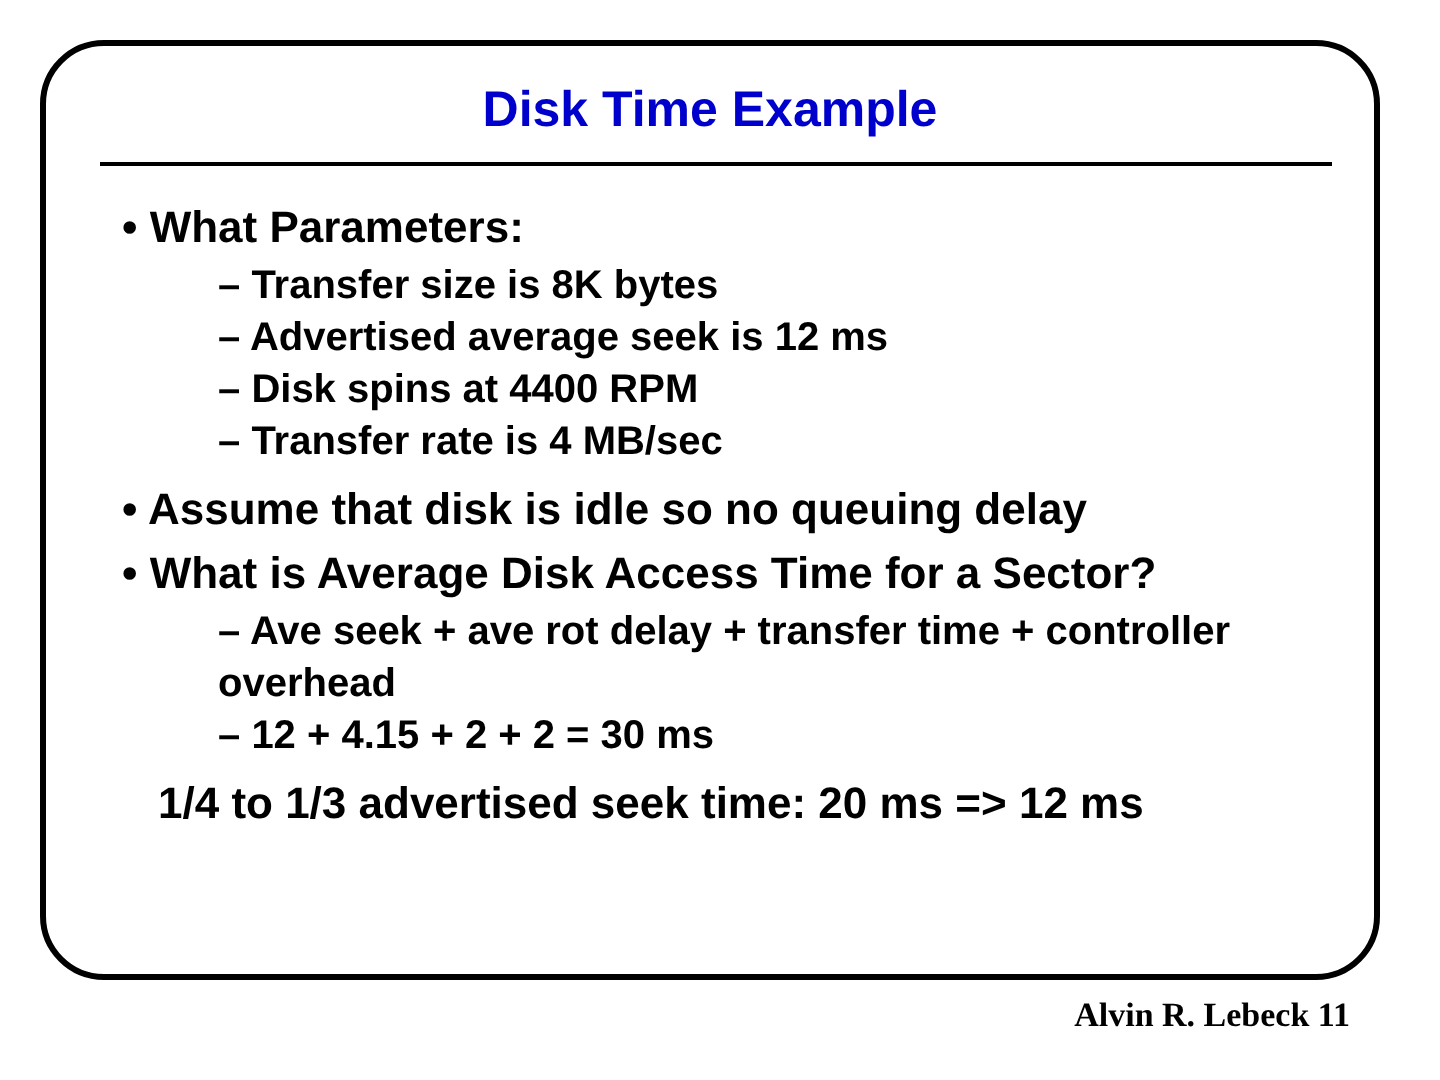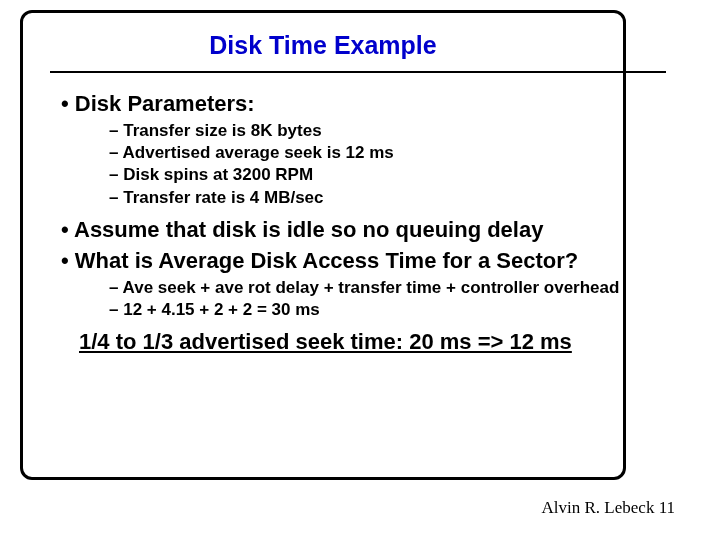--- a/index.html
+++ b/index.html
@@ -6,26 +6,26 @@
     margin: 0;
     padding: 0;
     width: 720px;
     height: 540px;
     background: #ffffff;
     font-family: Arial, Helvetica, sans-serif;
     overflow: hidden;
   }
   .slide-frame {
     position: absolute;
-    top: 10px;
+    top: 20px;
     left: 20px;
-    width: 606px;
+    width: 670px;
     height: 470px;
     border: 3px solid #000000;
-    border-radius: 12px;
+    border-radius: 32px;
     box-sizing: border-box;
   }
   .title {
     position: absolute;
     top: 18px;
     left: 0;
     width: 100%;
     text-align: center;
     color: #0000cc;
     font-size: 25px;
@@ -53,56 +53,56 @@
     line-height: 1.15;
   }
   .bullet-lg::before {
     content: "•  ";
   }
   .bullet-lg.continue::before {
     content: "";
   }
   .bullet-lg.continue {
     padding-left: 18px;
-    text-decoration: underline;
   }
   .sub-list {
     margin: 2px 0 8px 48px;
   }
   .sub-item {
-    font-size: 17px;
+    font-size: 20px;
     font-weight: bold;
     line-height: 1.3;
   }
   .sub-item::before {
     content: "–   ";
   }
   .footer {
     position: absolute;
     right: 45px;
     bottom: 22px;
     font-family: "Times New Roman", Times, serif;
     font-size: 17px;
     color: #000;
+    font-weight: bold;
   }
 </style>
 </head>
 <body>
 
 <div class="slide-frame">
   <div class="title">Disk Time Example</div>
   <div class="hr"></div>
 
   <div class="content">
 
-    <div class="bullet-lg">Disk Parameters:</div>
+    <div class="bullet-lg">What Parameters:</div>
     <div class="sub-list">
       <div class="sub-item">Transfer size is 8K bytes</div>
       <div class="sub-item">Advertised average seek is 12 ms</div>
-      <div class="sub-item">Disk spins at 3200 RPM</div>
+      <div class="sub-item">Disk spins at 4400 RPM</div>
       <div class="sub-item">Transfer rate is 4 MB/sec</div>
     </div>
 
     <div class="bullet-lg">Assume that disk is idle so no queuing delay</div>
     <div class="bullet-lg">What is Average Disk Access Time for a Sector?</div>
 
     <div class="sub-list">
       <div class="sub-item">Ave seek + ave rot delay + transfer time + controller overhead</div>
       <div class="sub-item">12 + 4.15 + 2 + 2 = 30 ms</div>
     </div>

